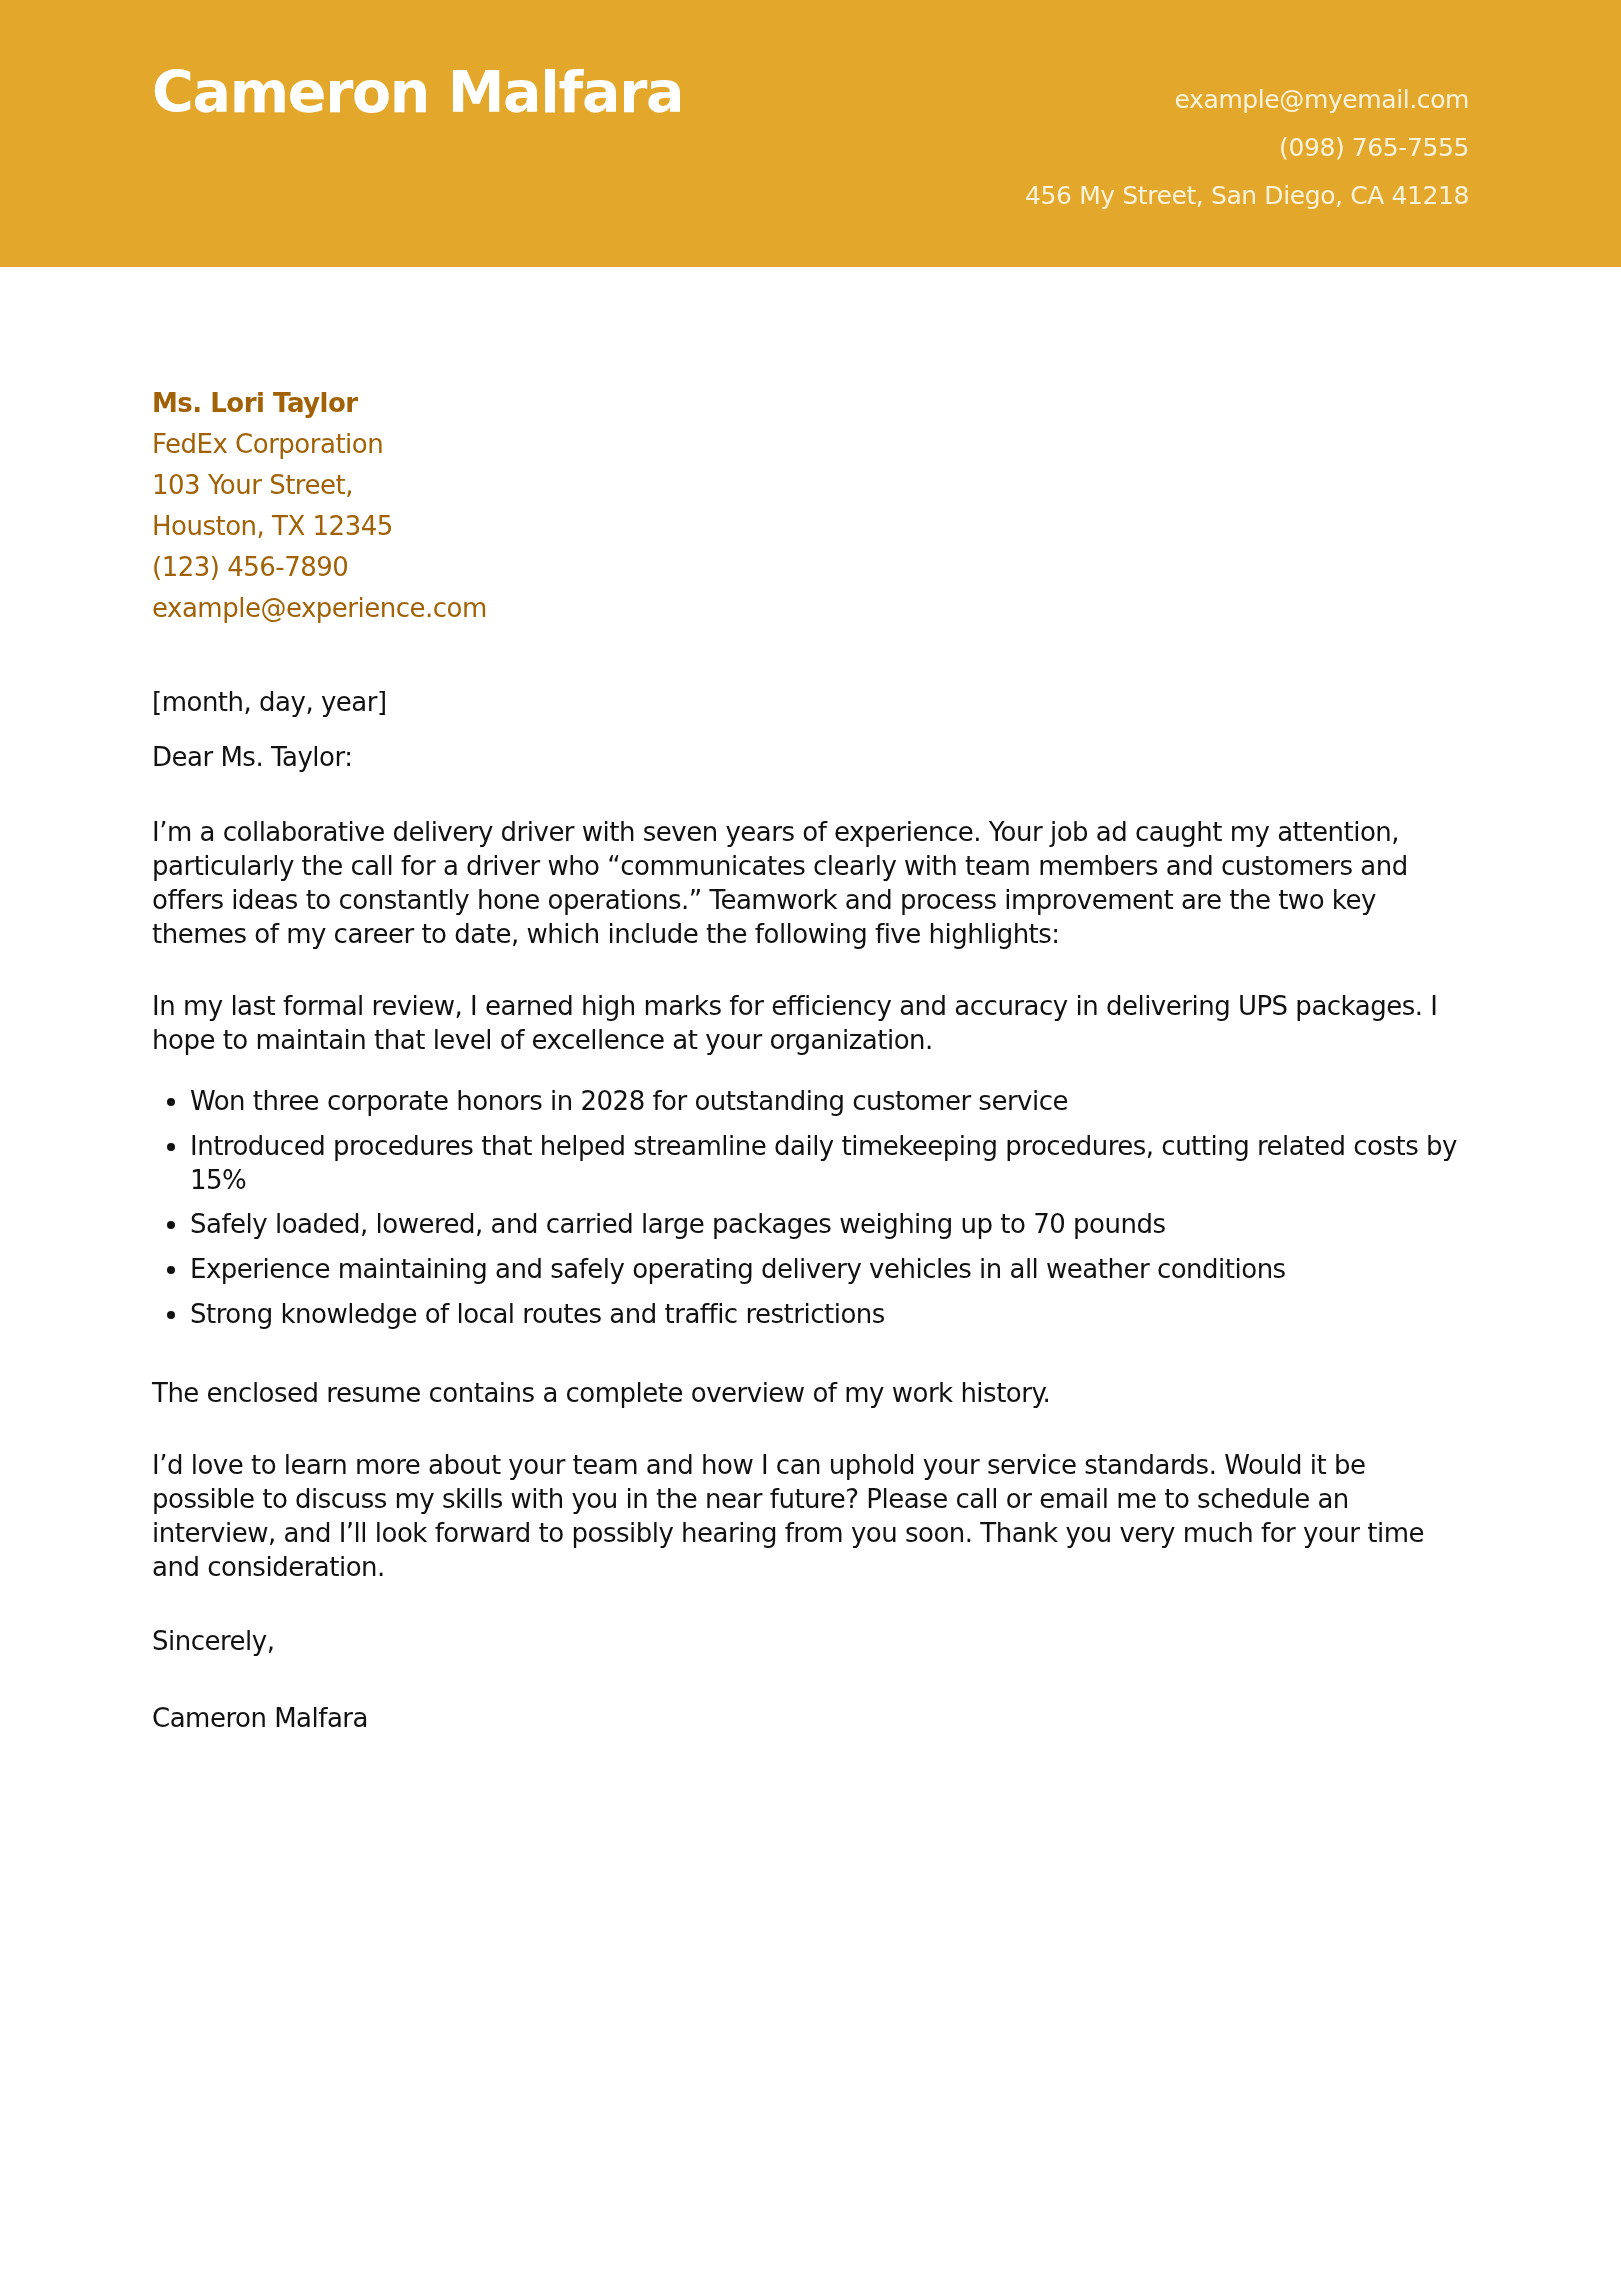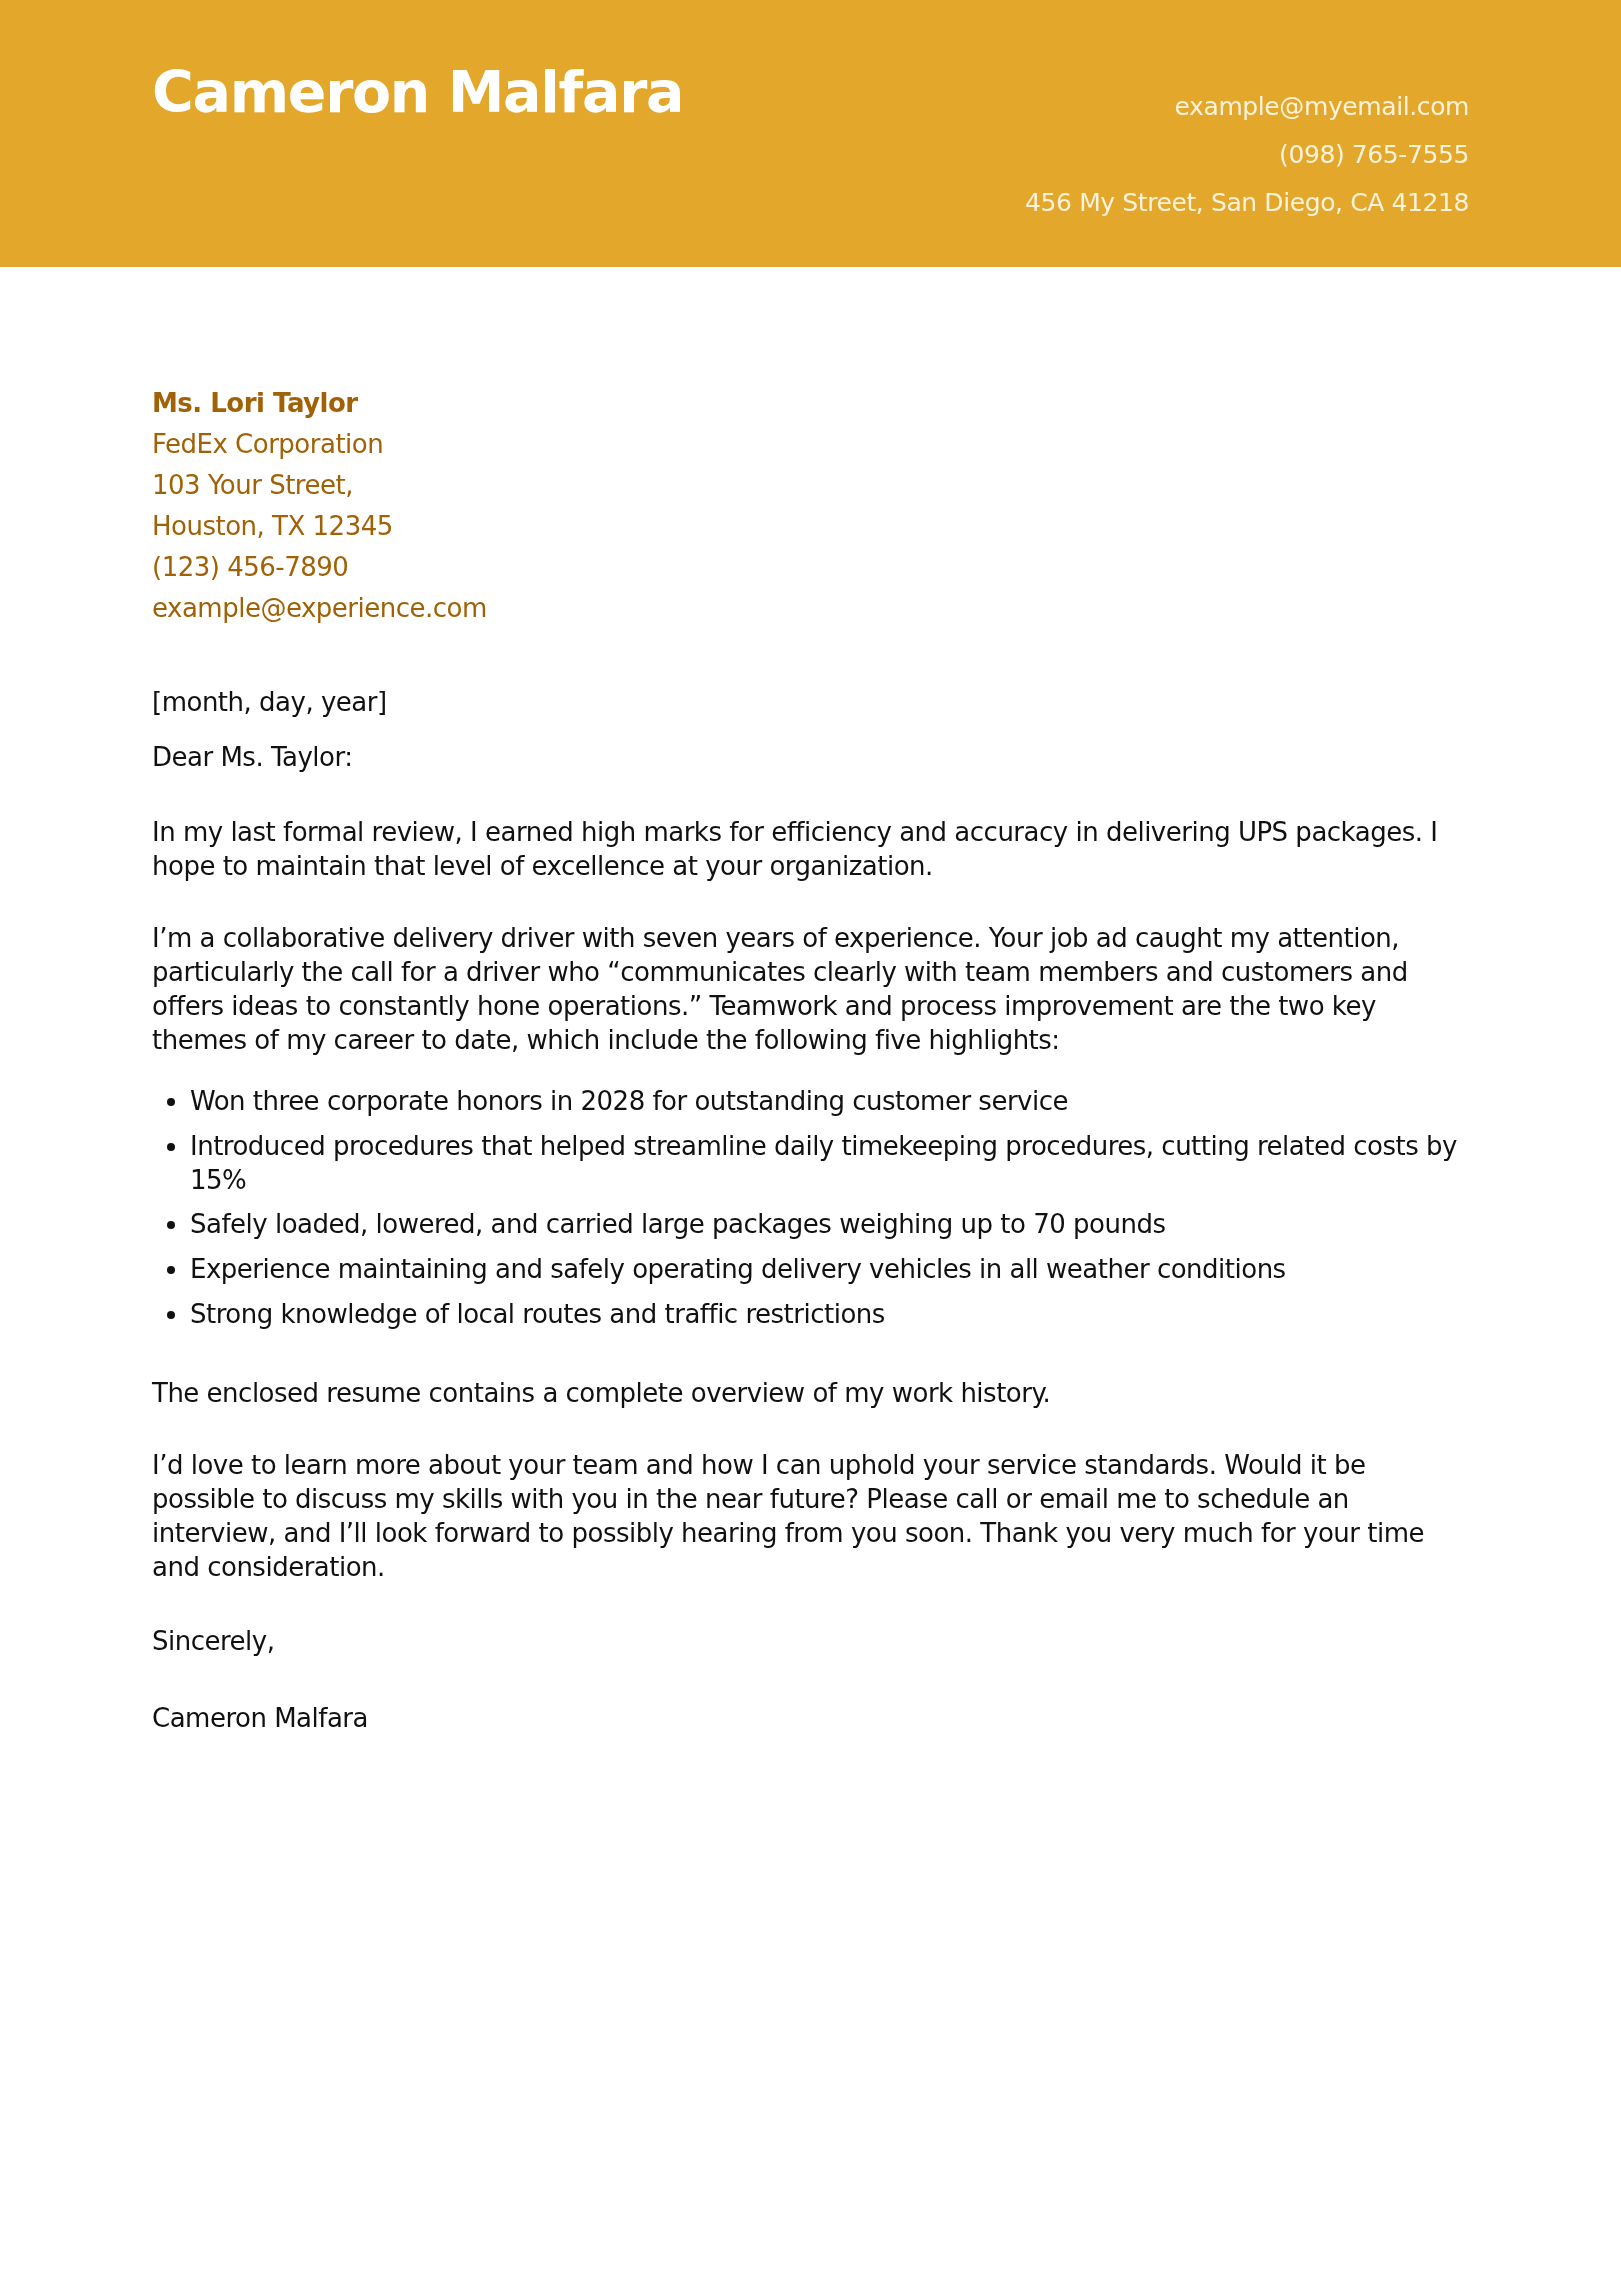--- a/index.html
+++ b/index.html
@@ -12,21 +12,21 @@
     position: absolute; left: 0; top: 0; width: 1621px; height: 267px;
     background: #e3a82b;
   }
   .sender-name {
     position: absolute; left: 152px; top: 64px;
     font-family: "DejaVu Sans", sans-serif; font-weight: bold;
     font-size: 57px; color: #ffffff; letter-spacing: -1.3px; margin: 0;
     line-height: 1;
   }
   .sender-contact {
-    position: absolute; right: 152px; top: 83px; text-align: right;
+    position: absolute; right: 152px; top: 76px; text-align: right;
     color: #fdf3dc; font-size: 25px; line-height: 48px;
     letter-spacing: -0.4px;
   }
   .sender-contact div { white-space: nowrap; }
   .content {
     position: absolute; left: 152px; top: 383px; width: 1317px;
     font-size: 26px; letter-spacing: -0.5px;
   }
   .recipient { color: #a16207; font-size: 26px; line-height: 41px; }
   .recipient .r-name { font-weight: bold; }
@@ -58,22 +58,22 @@
     <div>FedEx Corporation</div>
     <div>103 Your Street,</div>
     <div>Houston, TX 12345</div>
     <div>(123) 456-7890</div>
     <div>example@experience.com</div>
   </div>
 
   <div class="date">[month, day, year]</div>
   <div class="salutation">Dear Ms. Taylor:</div>
 
+  <p class="para">I’m a collaborative delivery driver with seven years of experience. Your job ad caught my attention, particularly the call for a driver who “communicates clearly with team members and customers and offers ideas to constantly hone operations.” Teamwork and process improvement are the two key themes of my career to date, which include the following five highlights:</p>
   <p class="para">In my last formal review, I earned high marks for efficiency and accuracy in delivering UPS packages. I hope to maintain that level of excellence at your organization.</p>
-  <p class="para">I’m a collaborative delivery driver with seven years of experience. Your job ad caught my attention, particularly the call for a driver who “communicates clearly with team members and customers and offers ideas to constantly hone operations.” Teamwork and process improvement are the two key themes of my career to date, which include the following five highlights:</p>
 
   <ul class="highlights">
     <li>Won three corporate honors in 2028 for outstanding customer service</li>
     <li>Introduced procedures that helped streamline daily timekeeping procedures, cutting related costs by 15%</li>
     <li>Safely loaded, lowered, and carried large packages weighing up to 70 pounds</li>
     <li>Experience maintaining and safely operating delivery vehicles in all weather conditions</li>
     <li>Strong knowledge of local routes and traffic restrictions</li>
   </ul>
 
   <p class="para-after-list">The enclosed resume contains a complete overview of my work history.</p>

